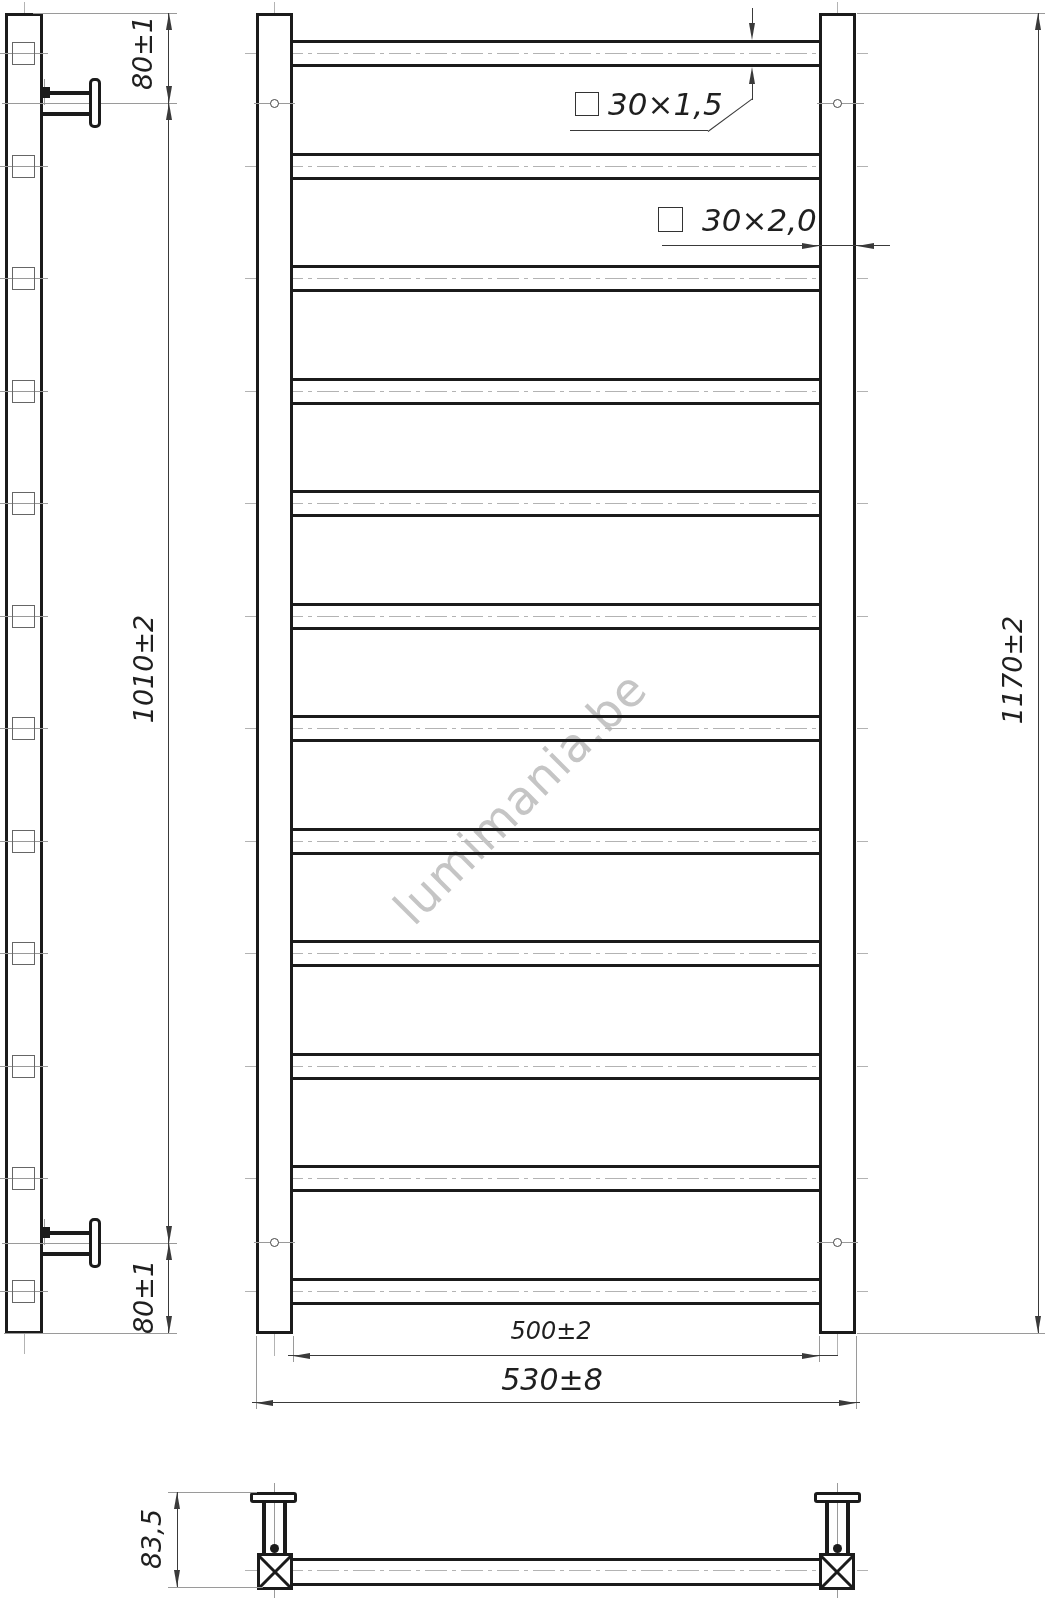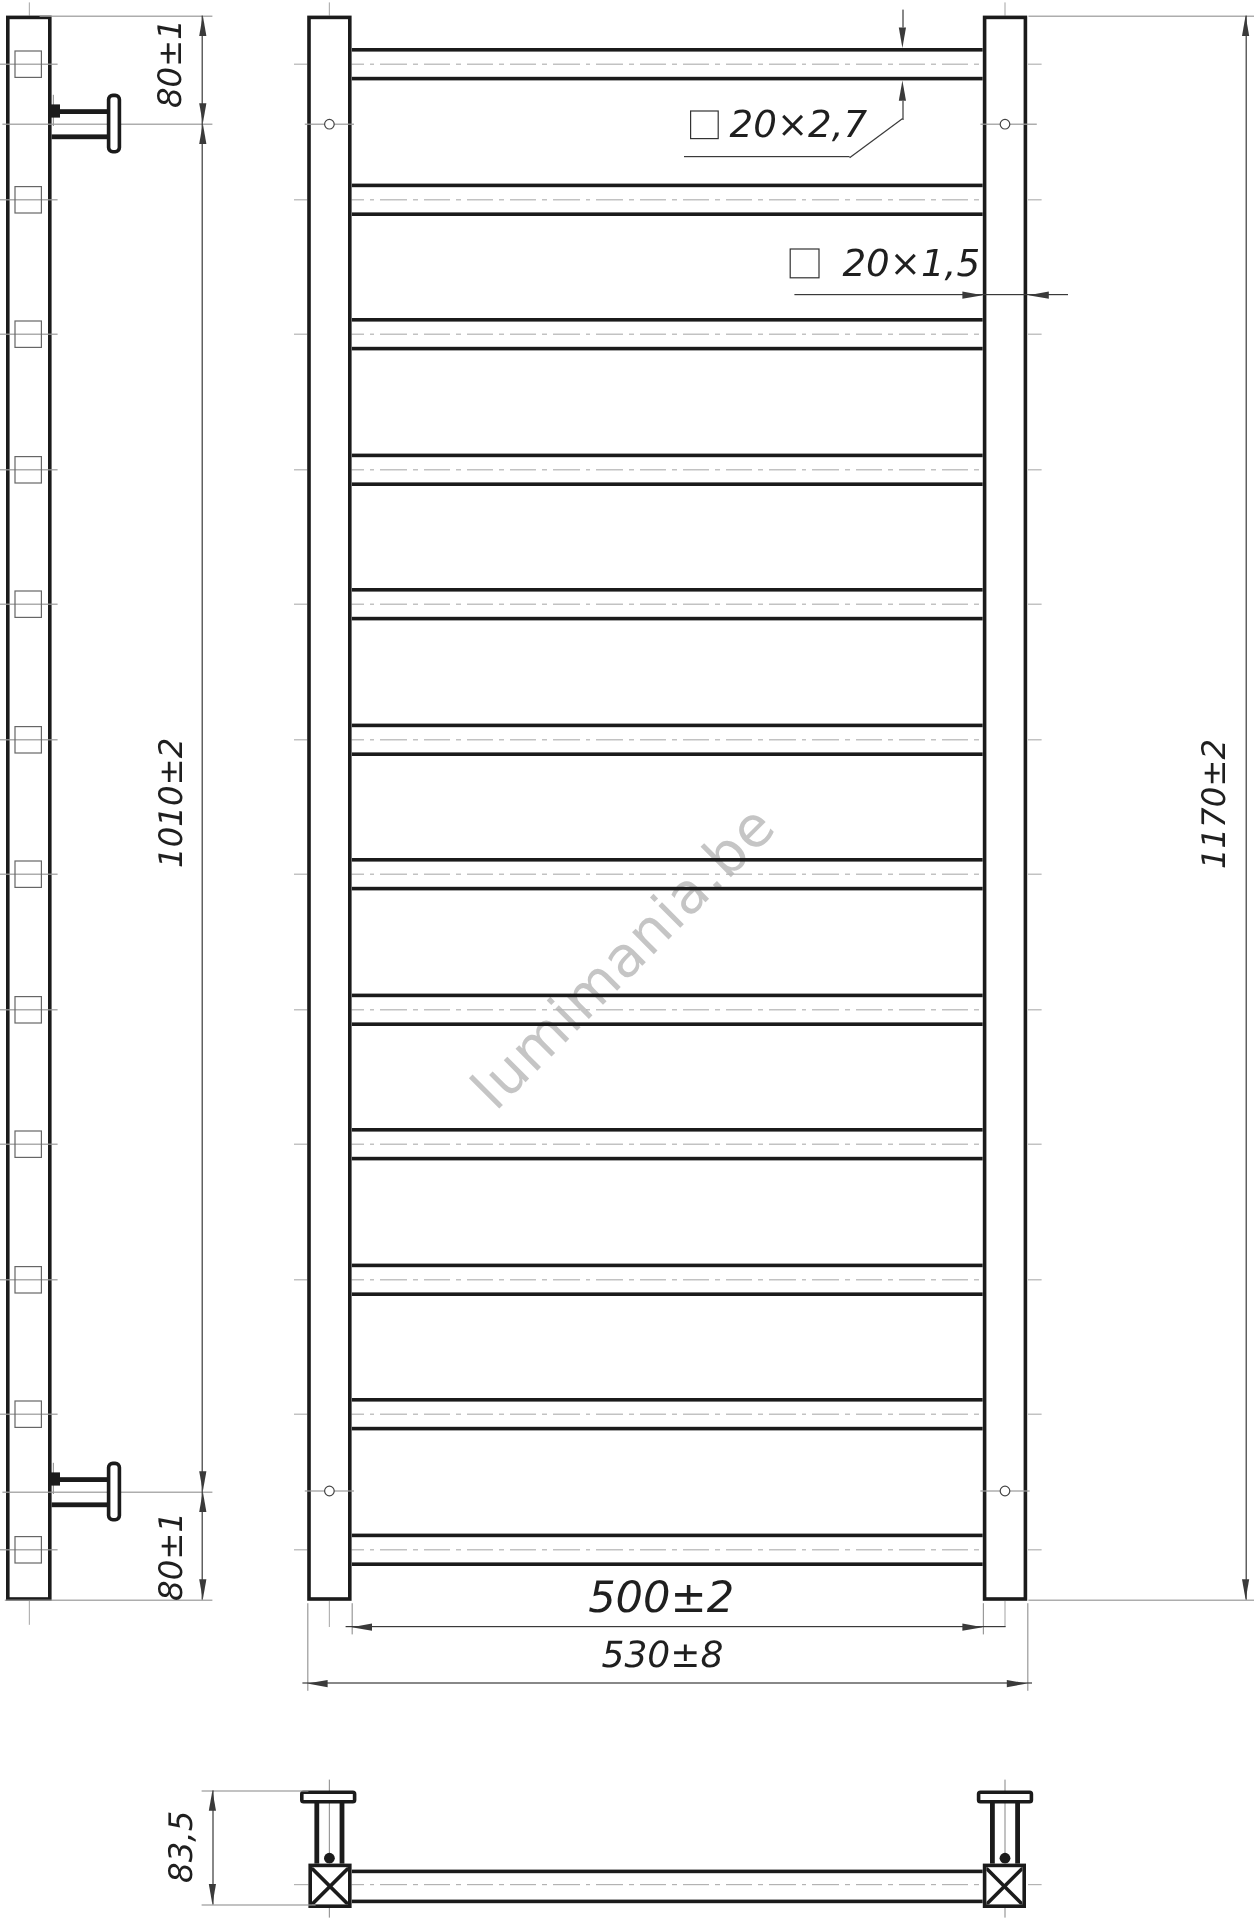--- a/index.html
+++ b/index.html
@@ -174,44 +174,44 @@
     <div class="eln-h" style="left:857px;top:12.5px;width:188px;"></div>
     <div class="eln-h" style="left:857px;top:1332.5px;width:188px;"></div>
     <div class="dln-v" style="left:1038px;top:13px;height:1320px;"></div>
     <div class="arr up" style="left:1035px;top:13px;"></div>
     <div class="arr down" style="left:1035px;top:1316px;"></div>
     <div class="dimtext rot" style="left:932px;top:654px;">1170±2</div>
   </div>
 
   <div>
     <div class="sq" style="left:575px;top:92px;width:24px;height:24px;"></div>
-    <div class="spec" style="left:608px;top:86px;">20×2,7</div>
+    <div class="spec" style="left:608px;top:86px;">30×1,5</div>
     <div class="dln-h" style="left:570px;top:130px;width:138px;"></div>
     <div class="dln-h" style="left:708px;top:130.5px;width:55px;transform-origin:0 50%;transform:rotate(-36.5deg);"></div>
     <div class="dln-v" style="left:751.5px;top:8px;height:15px;"></div>
     <div class="arr down" style="left:748.5px;top:23px;"></div>
     <div class="arr up" style="left:748.5px;top:67px;"></div>
     <div class="dln-v" style="left:751.5px;top:84px;height:16px;"></div>
   </div>
 
   <div>
     <div class="sq" style="left:658px;top:207px;width:25px;height:25px;"></div>
-    <div class="spec" style="left:702px;top:202px;">20×1,5</div>
+    <div class="spec" style="left:702px;top:202px;">30×2,0</div>
     <div class="dln-h" style="left:662px;top:245px;width:228px;"></div>
     <div class="arr right" style="left:802px;top:242.5px;"></div>
     <div class="arr left" style="left:857px;top:242.5px;"></div>
   </div>
 
   <div>
     <div class="eln-v" style="left:292.5px;top:1336px;height:26px;"></div>
     <div class="eln-v" style="left:818.5px;top:1336px;height:26px;"></div>
     <div class="dln-h" style="left:288px;top:1355px;width:550px;"></div>
     <div class="arr left" style="left:293px;top:1352.5px;"></div>
     <div class="arr right" style="left:802px;top:1352.5px;"></div>
-    <div class="dimtext" style="left:471px;top:1315px;font-size:36px;">500±2</div>
+    <div class="dimtext" style="left:471px;top:1315px;font-size:24px;">500±2</div>
   </div>
   <div>
     <div class="eln-v" style="left:255.5px;top:1336px;height:73px;"></div>
     <div class="eln-v" style="left:855.5px;top:1336px;height:73px;"></div>
     <div class="dln-h" style="left:252px;top:1402px;width:608px;"></div>
     <div class="arr left" style="left:256px;top:1399.5px;"></div>
     <div class="arr right" style="left:839px;top:1399.5px;"></div>
     <div class="dimtext" style="left:472px;top:1363px;font-size:30px;">530±8</div>
   </div>
 

